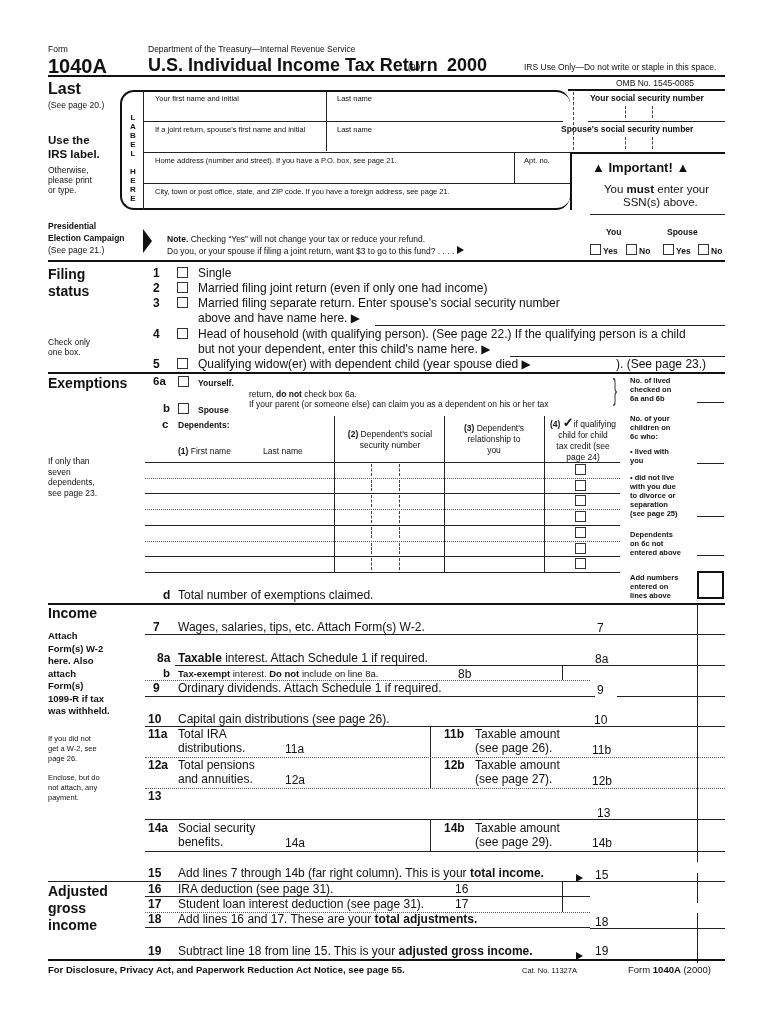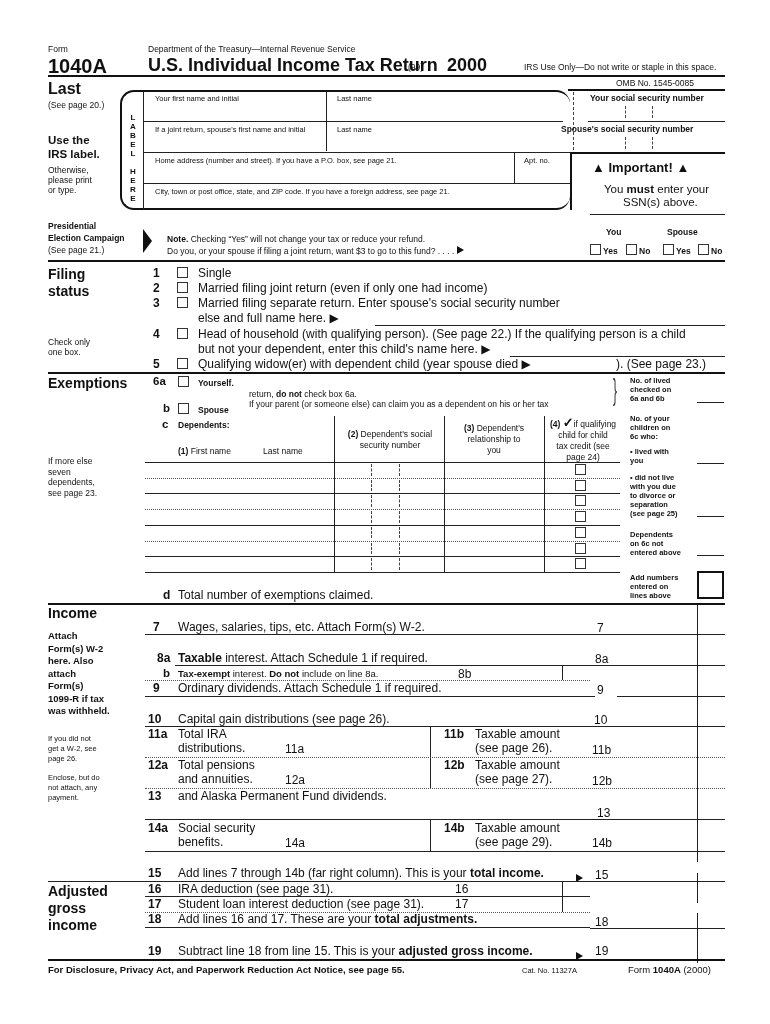--- a/index.html
+++ b/index.html
@@ -144,21 +144,21 @@
 <div class="cb" style="left:177px;top:267px;"></div>
 <div class="abs s12" style="left:198px;top:266px;">Single</div>
 
 <div class="abs b s12" style="left:153px;top:281px;">2</div>
 <div class="cb" style="left:177px;top:282px;"></div>
 <div class="abs s12" style="left:198px;top:281px;">Married filing joint return (even if only one had income)</div>
 
 <div class="abs b s12" style="left:153px;top:296px;">3</div>
 <div class="cb" style="left:177px;top:297px;"></div>
 <div class="abs s12" style="left:198px;top:296px;">Married filing separate return. Enter spouse's social security number</div>
-<div class="abs s12" style="left:198px;top:311px;">else and full name here. ▶</div>
+<div class="abs s12" style="left:198px;top:311px;">above and have name here. ▶</div>
 <input class="field" style="left: 375px; top: 311px; width: 348px; height: 14px;">
 <div class="hline" style="left:375px;top:325px;width:350px;"></div>
 
 <div class="abs b s12" style="left:153px;top:327px;">4</div>
 <div class="cb" style="left:177px;top:328px;"></div>
 <div class="abs s12" style="left:198px;top:327px;">Head of household (with qualifying person). (See page 22.) If the qualifying person is a child</div>
 <div class="abs s12" style="left:198px;top:342px;">but not your dependent, enter this child's name here. ▶</div>
 <input class="field" style="left: 510px; top: 342px; width: 213px; height: 14px;">
 <div class="hline" style="left:510px;top:356px;width:215px;"></div>
 
@@ -263,21 +263,21 @@
       <input class="field" style="left: 336px; top: 557.2px; width: 106px; height: 13.7px;">
       <input class="field" style="left: 446px; top: 557.2px; width: 96px; height: 13.7px;">
       <div class="vdot" style="left: 371px; top: 558.2px; height: 11.7px;"></div>
       <div class="vdot" style="left: 399px; top: 558.2px; height: 11.7px;"></div>
       <div class="cb" style="left: 575px; top: 558.2px;"></div>
     </div>
     <div class="hline" style="left: 145px; top: 571.9px; width: 475px;"></div>
   </div>
 
 <div class="abs s8" style="left:48px;top:456px;line-height:10.5px;">
-  <div>If more else</div>
+  <div>If only than</div>
     <div>seven</div>
     <div>dependents,</div>
     <div>see page 23.</div>
 </div>
 
 <div class="abs b s7" style="left:630px;top:376px;line-height:9px;">
   <div>No. of lived</div>
     <div>checked on</div>
     <div>6a and 6b</div>
 </div>
@@ -411,21 +411,20 @@
 <div class="abs s12" style="left:475px;top:758px;line-height:14px;">
     <div>Taxable amount</div>
     <div>(see page 27).</div>
   </div>
 <div class="abs s12" style="left:592px;top:774px;">12b</div>
 <input class="field" style="left: 700px; top: 773px; width: 24px; height: 14px;">
 <div class="hdot" style="left:145px;top:788px;width:580px;"></div>
 
 <div class="abs b s12" style="left:148px;top:789px;">13</div>
 <div class="abs s12" style="left:178px;top:789px;line-height:14px;">
-    <div>and Alaska Permanent Fund dividends.</div>
   </div>
 <div class="abs s12" style="left:597px;top:806px;">13</div>
 <input class="field" style="left: 700px; top: 805px; width: 24px; height: 14px;">
 <div class="hline" style="left:145px;top:819px;width:580px;"></div>
 
 <div class="abs b s12" style="left:148px;top:821px;">14a</div>
 <div class="abs s12" style="left:178px;top:821px;line-height:14px;">
     <div>Social security</div>
     <div>benefits.</div>
   </div>

